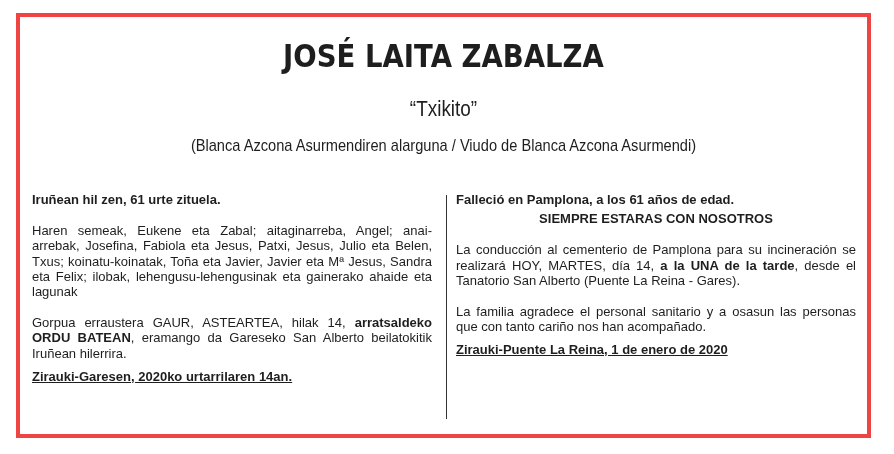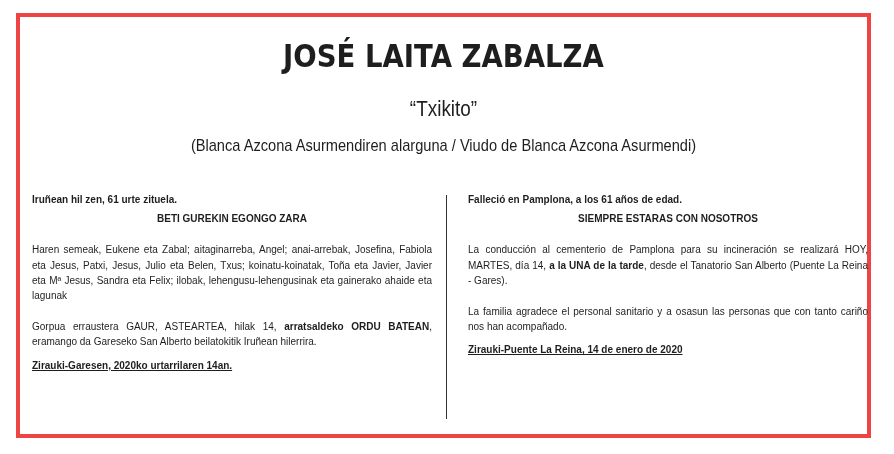--- a/index.html
+++ b/index.html
@@ -63,30 +63,30 @@
       position: absolute;
       left: 426px;
       top: 178px;
       width: 1px;
       height: 224px;
       background: #333333;
     }
     .col {
       position: absolute;
       top: 175px;
-      font-size: 10px;
+      font-size: 13px;
       line-height: 15.2px;
       color: #1e1e1e;
     }
     .col-left {
       left: 12px;
       width: 400px;
     }
     .col-right {
-      left: 448px;
+      left: 436px;
       width: 400px;
     }
     .lead {
       font-weight: bold;
       margin: 0 0 4px 0;
     }
     .subhead {
       font-weight: bold;
       text-align: center;
       margin: 0 0 8px 0;
@@ -108,27 +108,26 @@
 <div class="frame">
 
   <div class="title">JOSÉ LAITA ZABALZA</div>
   <div class="nickname">“Txikito”</div>
   <div class="widow-line">(Blanca Azcona Asurmendiren alarguna / Viudo de Blanca Azcona Asurmendi)</div>
 
   <div class="divider"></div>
 
   <div class="col col-left">
     <p class="lead">Iruñean hil zen, 61 urte zituela.</p>
-    <p class="subhead">BETI GUREKIN EGONGO ZARA</p>
     <p class="para">Haren semeak, Eukene eta Zabal; aitaginarreba, Angel; anai-arrebak, Josefina, Fabiola eta Jesus, Patxi, Jesus, Julio eta Belen, Txus; koinatu-koinatak, Toña eta Javier, Javier eta Mª Jesus, Sandra eta Felix; ilobak, lehengusu-lehengusinak eta gainerako ahaide eta lagunak</p>
     <p class="para"><span>Gorpua erraustera GAUR, ASTEARTEA, hilak 14, </span><b>arratsaldeko ORDU BATEAN</b><span>, eramango da Gareseko San Alberto beilatokitik Iruñean hilerrira.</span></p>
     <p class="sign">Zirauki-Garesen, 2020ko urtarrilaren 14an.</p>
   </div>
 
   <div class="col col-right">
     <p class="lead">Falleció en Pamplona, a los 61 años de edad.</p>
     <p class="subhead">SIEMPRE ESTARAS CON NOSOTROS</p>
     <p class="para"><span>La conducción al cementerio de Pamplona para su incineración se realizará HOY, MARTES, día 14, </span><b>a la UNA de la tarde</b><span>, desde el Tanatorio San Alberto (Puente La Reina - Gares).</span></p>
     <p class="para">La familia agradece el personal sanitario y a osasun las personas que con tanto cariño nos han acompañado.</p>
-    <p class="sign">Zirauki-Puente La Reina, 14 de enero de 2020</p>
+    <p class="sign">Zirauki-Puente La Reina, 1 de enero de 2020</p>
   </div>
 
 </div>
 
 </body></html>

